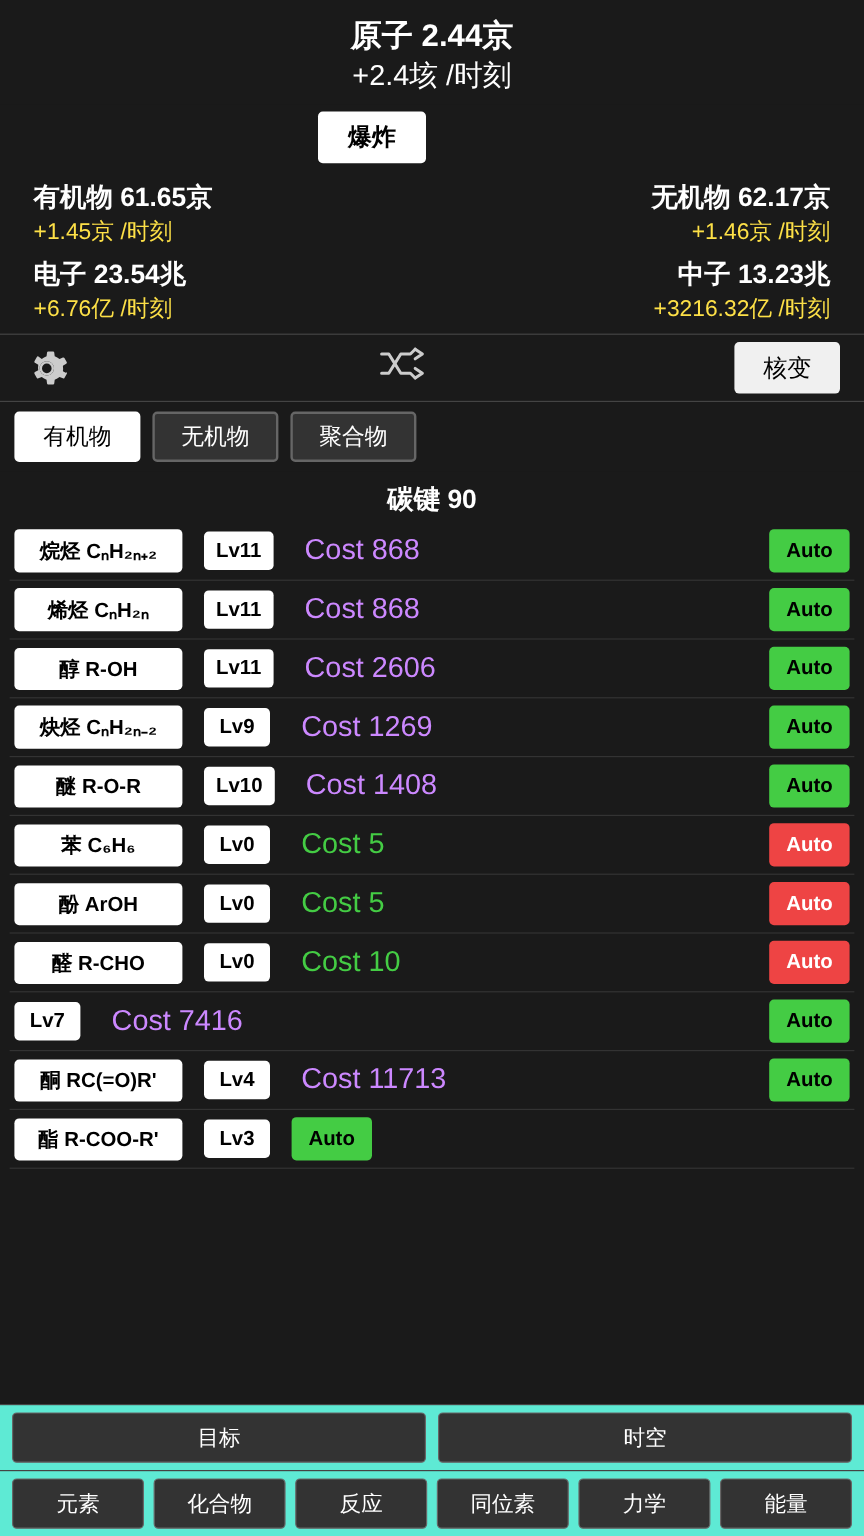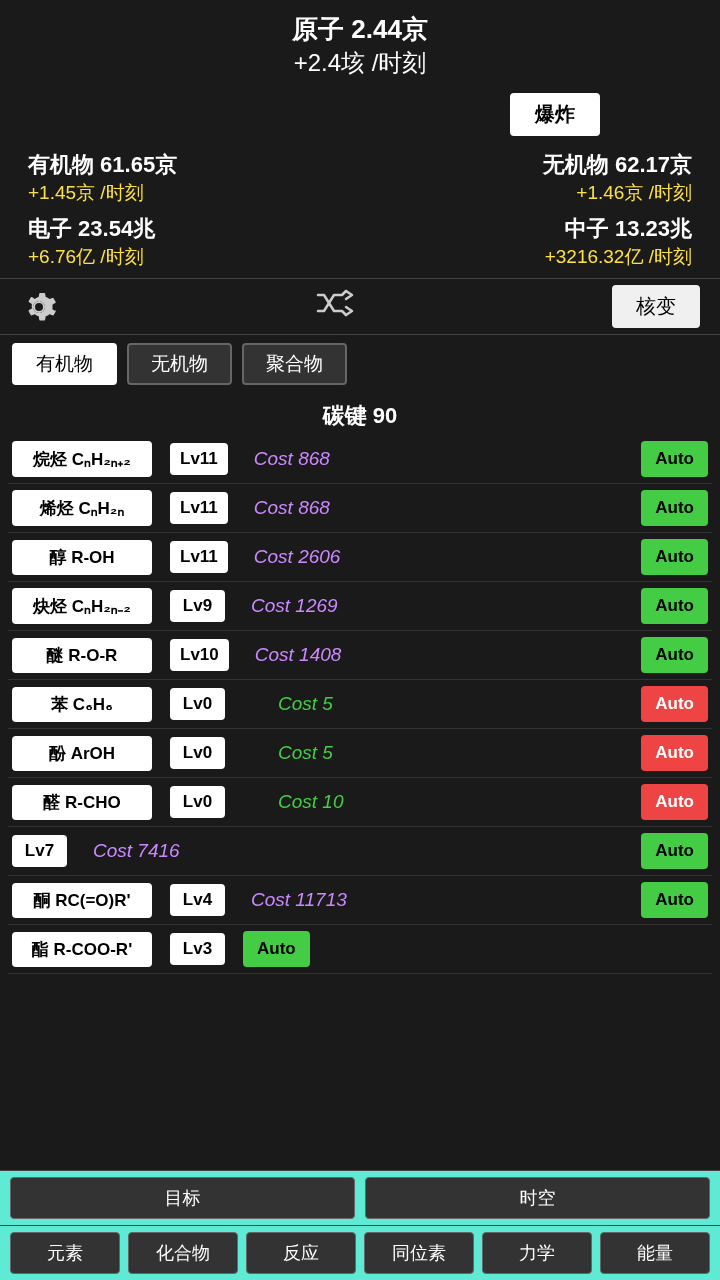--- a/index.html
+++ b/index.html
@@ -26,21 +26,21 @@
     }
     .header-subtitle {
       font-size: 24px;
       color: #ffffff;
     }
 
     
     .top-row {
       display: flex;
       align-items: center;
-      justify-content: flex-end;
+      justify-content: center;
       padding: 6px 20px;
       gap: 20px;
     }
     .explode-btn {
       background: #ffffff;
       color: #000000;
       border: none;
       padding: 8px 20px;
       font-size: 20px;
       font-weight: bold;
@@ -163,26 +163,25 @@
       border-radius: 4px;
       padding: 6px 10px;
       font-size: 17px;
       font-weight: bold;
       cursor: pointer;
       min-width: 55px;
       text-align: center;
     }
     .cost-text {
       flex: 1;
-      font-size: 19px;
+      font-size: 24px;
       padding-left: 8px;
-      font-style: italic;
     }
     .cost-text.purple { color: #cc88ff; }
-    .cost-text.green { color: #44cc44; margin-left: 27px; }
+    .cost-text.green { color: #44cc44; }
 
     .auto-btn {
       border: none;
       border-radius: 4px;
       padding: 8px 14px;
       font-size: 17px;
       font-weight: bold;
       cursor: pointer;
       min-width: 65px;
       text-align: center;

